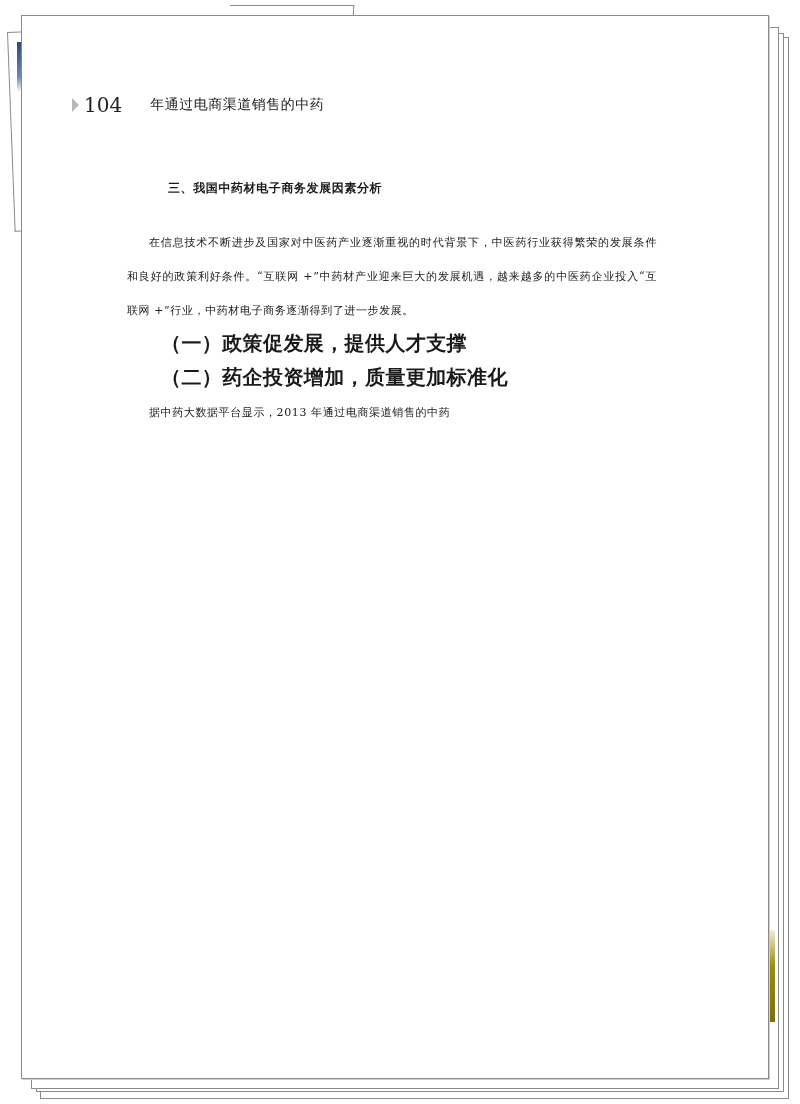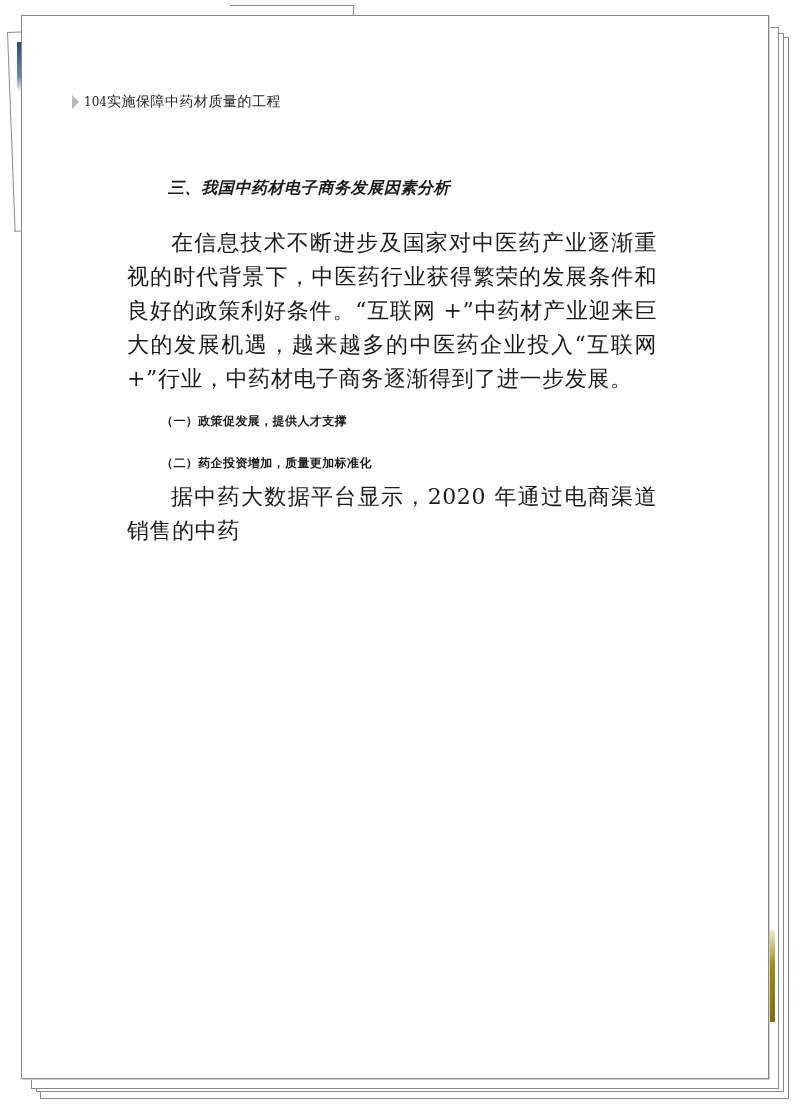--- a/index.html
+++ b/index.html
@@ -59,79 +59,78 @@
       font-size: 15px;
       color: #222;
     }
     .tri-icon {
       width: 0; height: 0;
       border-top: 7px solid transparent;
       border-bottom: 7px solid transparent;
       border-left: 7px solid #b8b8b8;
       margin-right: 5px;
     }
-    .page-number { font-size: 12px; }
+    .page-number { font-size: 20px; margin-right: 28px; }
     .book-title { font-size: 14px; letter-spacing: 0.5px; }
 
     
     .content {
       position: absolute;
       left: 127px;
       top: 168px;
       width: 530px;
       color: #1a1a1a;
     }
     .section-title {
       font-family: "DejaVu Sans", "Liberation Sans", sans-serif;
       font-weight: bold;
-      font-size: 16px;
+      font-size: 12px;
       letter-spacing: 0.6px;
       margin: 0 0 0 41px;
       height: 40px;
       line-height: 40px;
-      font-style: italic;
     }
     .para {
-      font-size: 22px;
+      font-size: 11px;
       line-height: 34px;
       text-indent: 2em;
       text-align: justify;
       margin: 0;
       letter-spacing: 0.6px;
     }
     .para.first { margin-top: 18px; }
     .subhead {
-      font-family: Liberation Serif, serif;
+      font-family: Liberation Mono, monospace;
       font-weight: bold;
-      font-size: 12px;
+      font-size: 20px;
       line-height: 34px;
-      margin: 8px 0 0 34px;
+      margin: 0 0 0 34px;
       letter-spacing: 0.4px;
     }
   </style>
 </head>
 <body>
 
 <div class="sheet sheet-back-top"></div>
 <div class="sheet sheet-back-left"></div>
 <div class="blue-strip"></div>
 <div class="sheet sheet-r3"></div>
 <div class="sheet sheet-r2"></div>
 <div class="sheet sheet-r1"></div>
 <div class="gold-strip"></div>
 
 <div class="sheet sheet-main"></div>
 
 <div class="running-header">
   <span class="tri-icon"></span>
   <span class="page-number">104</span>
-  <span class="book-title">实施保障中药材质量的工程</span>
+  <span class="book-title">年通过电商渠道销售的中药</span>
 </div>
 
 <div class="content">
   <h2 class="section-title">三、我国中药材电子商务发展因素分析</h2>
   <p class="para first">在信息技术不断进步及国家对中医药产业逐渐重视的时代背景下，中医药行业获得繁荣的发展条件和良好的政策利好条件。“互联网 +”中药材产业迎来巨大的发展机遇，越来越多的中医药企业投入“互联网 +”行业，中药材电子商务逐渐得到了进一步发展。</p>
 
   <div class="subhead">（一）政策促发展，提供人才支撑</div>
 
   <div class="subhead">（二）药企投资增加，质量更加标准化</div>
-  <p class="para">据中药大数据平台显示，2020 年通过电商渠道销售的中药</p>
+  <p class="para">据中药大数据平台显示，2013 年通过电商渠道销售的中药</p>
 </div>
 
 </body></html>

